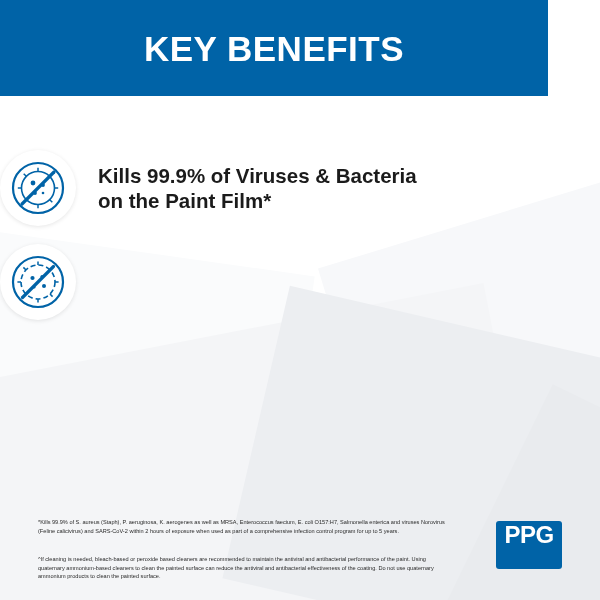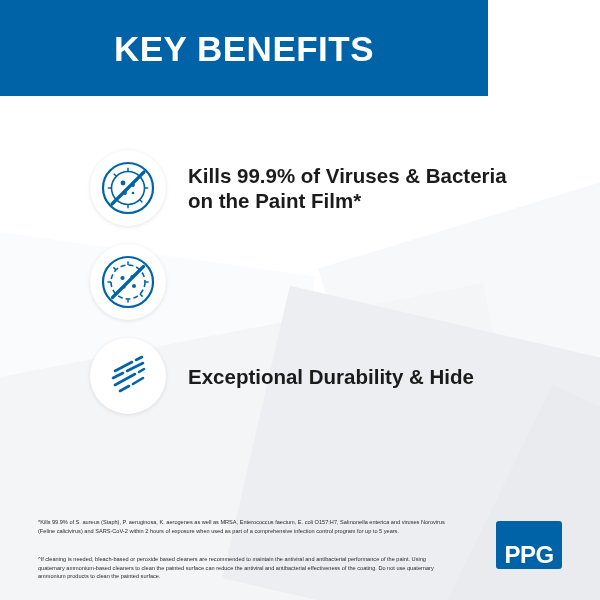--- a/index.html
+++ b/index.html
@@ -18,21 +18,21 @@
     width: 600px;
     height: 600px;
     background: #ffffff;
     overflow: hidden;
   }
   
   .header {
     position: absolute;
     left: 0;
     top: 0;
-    width: 488px;
+    width: 548px;
     height: 96px;
     background: #0063a7;
     display: flex;
     align-items: center;
     justify-content: center;
   }
   .header-title {
     color: #ffffff;
     font-size: 35px;
     font-weight: bold;
@@ -88,21 +88,20 @@
   .benefits {
     position: absolute;
     left: 0;
     top: 150px;
     width: 600px;
   }
   .benefit {
     display: flex;
     align-items: center;
     margin-bottom: 18px;
-    padding-left: 90px;
   }
   .icon-wrap {
     width: 76px;
     height: 76px;
     border-radius: 50%;
     background: #ffffff;
     box-shadow: 0 1px 4px rgba(0,0,0,0.10);
     display: flex;
     align-items: center;
     justify-content: center;
@@ -130,21 +129,21 @@
   
   .logo {
     position: absolute;
     left: 496px;
     top: 521px;
     width: 66px;
     height: 48px;
     background: #0063a7;
     border-radius: 3px;
     display: flex;
-    align-items: flex-end;
+    align-items: flex-start;
     justify-content: center;
   }
   .logo-text {
     color: #ffffff;
     font-size: 24px;
     font-weight: bold;
     letter-spacing: -0.5px;
     font-family: "Liberation Sans", sans-serif;
   }
 </style>
@@ -213,37 +212,20 @@
             <circle cx="23.5" cy="25" r="2.1"></circle>
             <circle cx="33" cy="23.5" r="1.6"></circle>
             <circle cx="35" cy="33" r="2"></circle>
             <circle cx="25" cy="34" r="1.6"></circle>
           </g>
           <line x1="13.5" y1="44.5" x2="44.5" y2="13.5" stroke="#0063a7" stroke-width="3.2" stroke-linecap="round"></line>
         </svg>
       </div>
     </div>
 
-    <div class="benefit">
-      <div class="icon-wrap">
-        <svg width="58" height="58" viewBox="0 0 58 58" aria-hidden="true">
-          <g stroke="#0063a7" stroke-width="2.6" stroke-linecap="round">
-            <line x1="16" y1="24" x2="33" y2="15"></line>
-            <line x1="37" y1="13" x2="43" y2="10"></line>
-            <line x1="14" y1="31" x2="24" y2="26"></line>
-            <line x1="28" y1="24" x2="44" y2="16"></line>
-            <line x1="16" y1="38" x2="36" y2="27"></line>
-            <line x1="40" y1="25" x2="45" y2="22"></line>
-            <line x1="21" y1="44" x2="30" y2="39"></line>
-            <line x1="34" y1="37" x2="44" y2="31"></line>
-          </g>
-        </svg>
-      </div>
-      <div class="benefit-text">Exceptional Durability &amp; Hide</div>
-    </div>
 
   </div>
 
   <div class="legal legal-1">*Kills 99.9% of S. aureus (Staph), P. aeruginosa, K. aerogenes as well as MRSA, Enterococcus faecium, E. coli O157:H7, Salmonella enterica and viruses Norovirus (Feline calicivirus) and SARS-CoV-2 within 2 hours of exposure when used as part of a comprehensive infection control program for up to 5 years.</div>
   <div class="legal legal-2">^If cleaning is needed, bleach-based or peroxide based cleaners are recommended to maintain the antiviral and antibacterial performance of the paint. Using quaternary ammonium-based cleaners to clean the painted surface can reduce the antiviral and antibacterial effectiveness of the coating. Do not use quaternary ammonium products to clean the painted surface.</div>
 
   <div class="logo">
     <span class="logo-text">PPG</span>
   </div>
 

